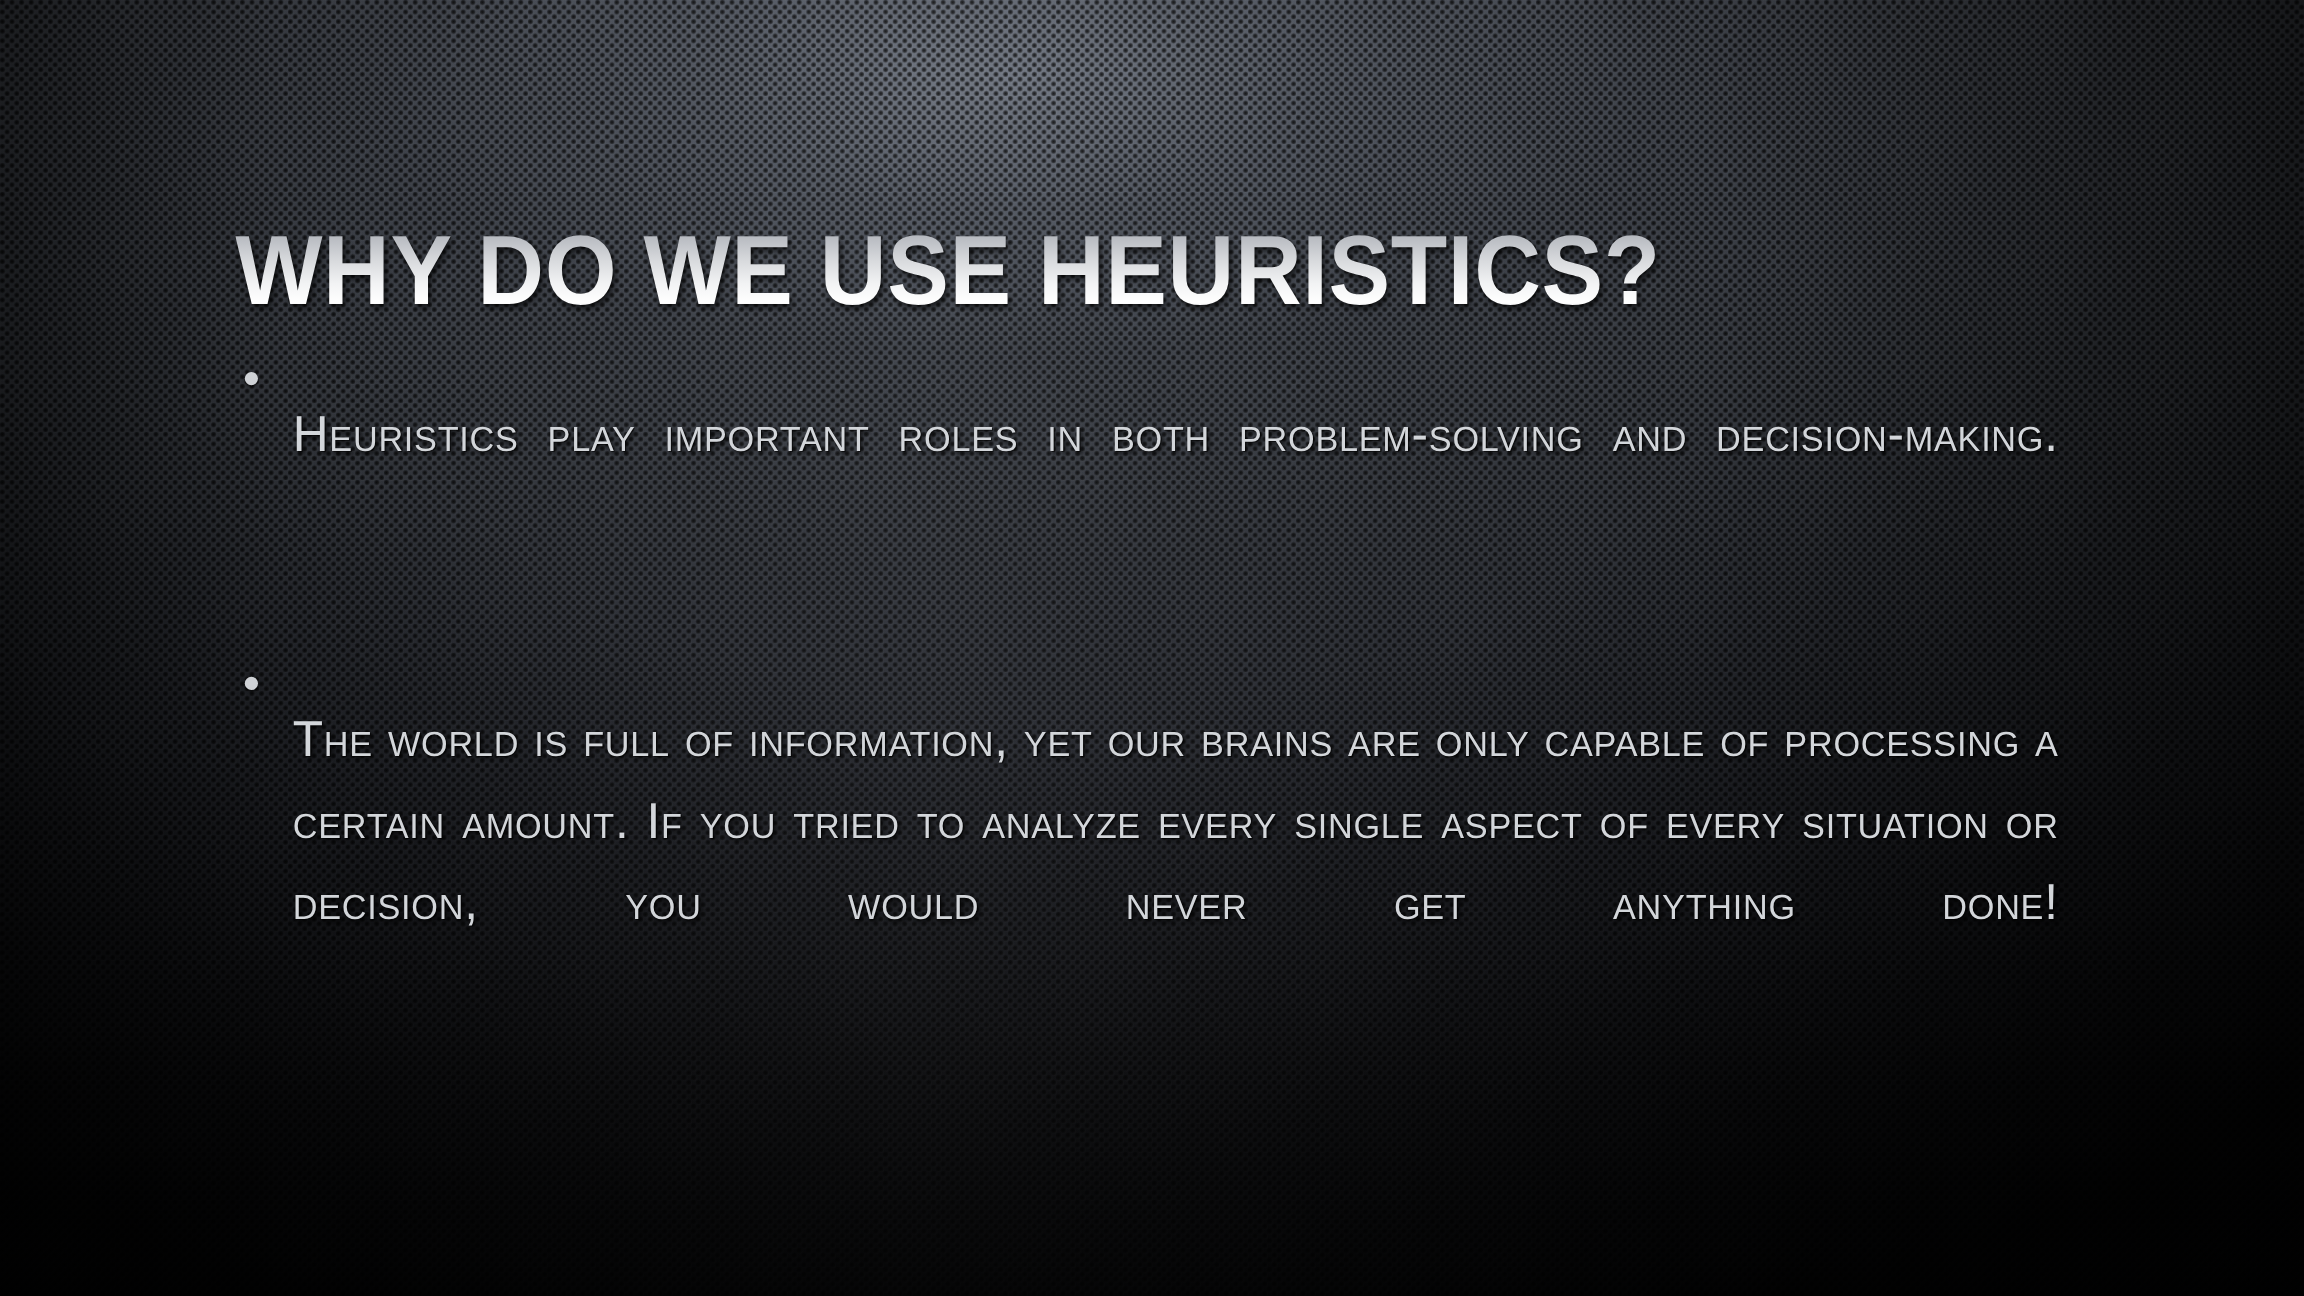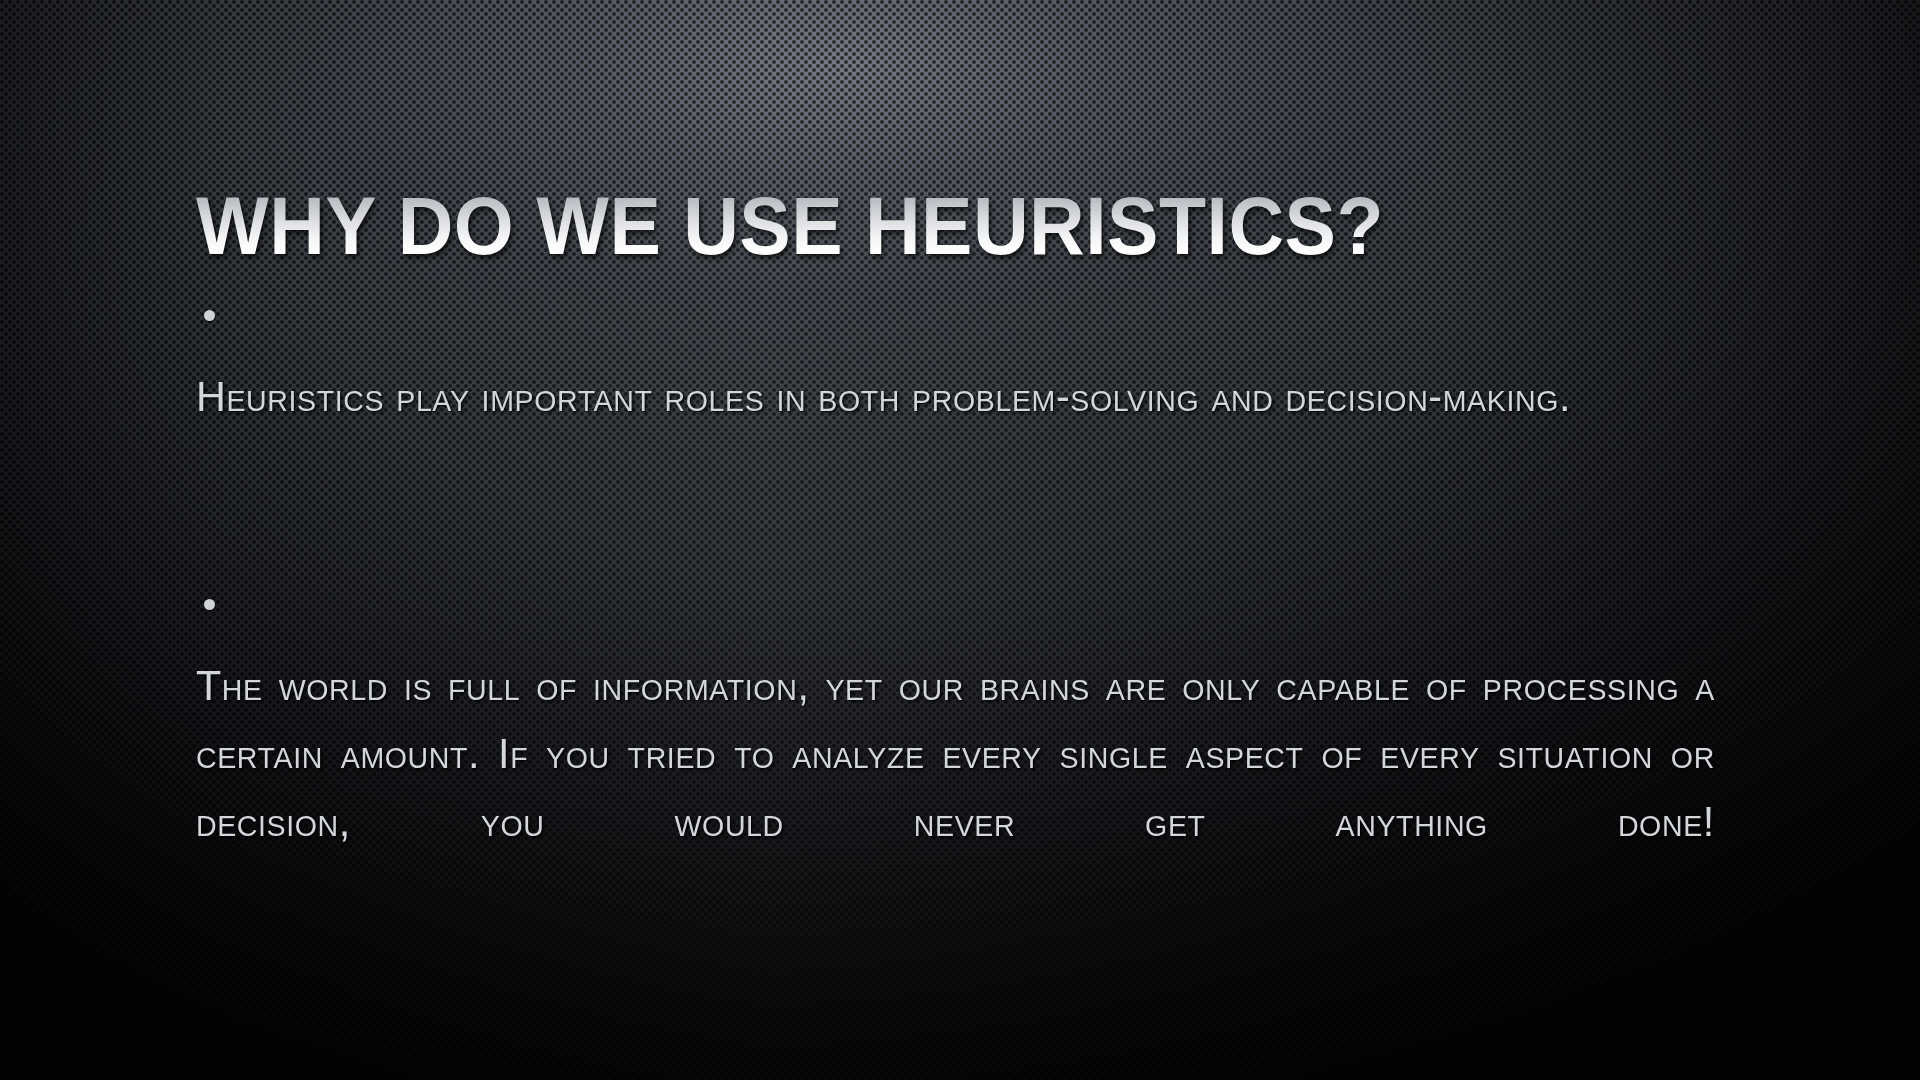--- a/index.html
+++ b/index.html
@@ -116,21 +116,20 @@
     position: absolute;
     left: 196px;
     top: 286px;
     width: 1542px;
   }
 
   .bullet-row {
     display: flex;
     align-items: flex-start;
     margin-bottom: 34px;
-    flex-direction: column;
   }
 
   .bullet-dot {
     flex: 0 0 auto;
     width: 48px;
     padding-top: 24px;
     display: flex;
     justify-content: flex-start;
   }
 

